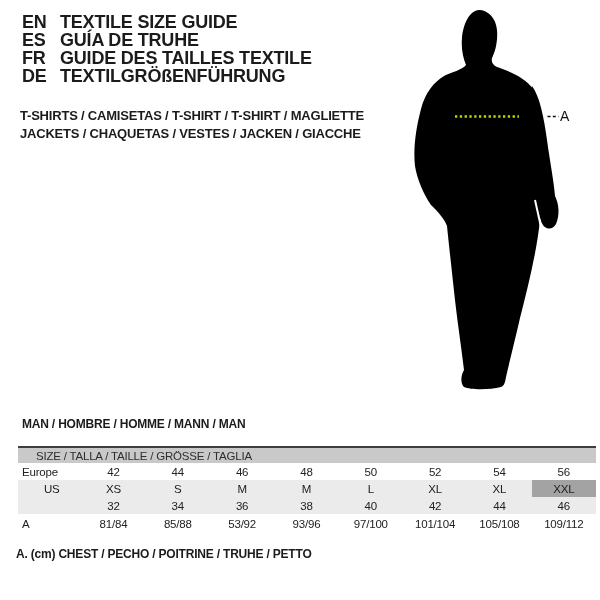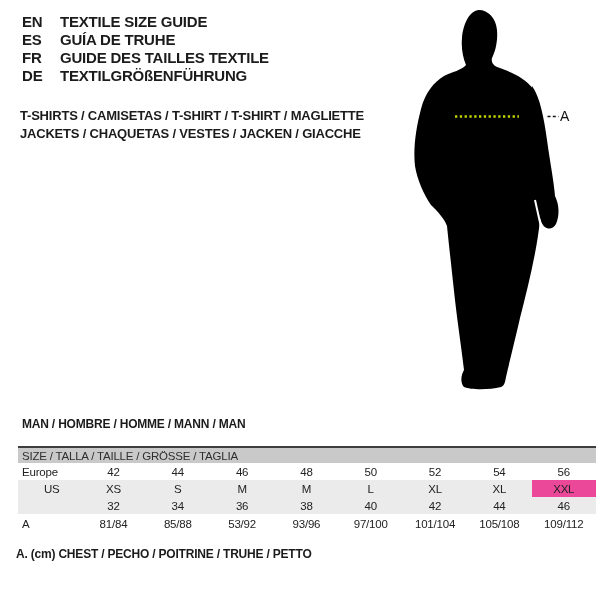--- a/index.html
+++ b/index.html
@@ -2,39 +2,39 @@
 <html><head>
 <meta charset="utf-8">
 <style>
   html,body { margin:0; padding:0; background:#fff; }
   .canvas {
     position:relative; width:600px; height:600px; background:#ffffff;
     font-family:"Liberation Sans", sans-serif; color:#1b1b1b; overflow:hidden;
   }
   
   .lang-block { position:absolute; left:22px; top:13px; }
-  .lang-row { display:flex; height:18px; line-height:18px; font-size:15px; font-weight:bold; letter-spacing:-0.2px; }
+  .lang-row { display:flex; height:18px; line-height:18px; font-size:18px; font-weight:bold; letter-spacing:-0.2px; }
   .lang-code { width:38px; }
   
   .garment-block { position:absolute; left:20px; top:107px; font-size:13px; font-weight:bold; line-height:18px; letter-spacing:-0.2px; }
   
   .figure-area { position:absolute; left:400px; top:0; width:200px; height:400px; }
   .figure-area svg { position:absolute; left:0; top:0; }
   .measure-label { position:absolute; left:160px; top:108px; font-size:14px; font-weight:400; color:#111; }
   
   .section-title { position:absolute; left:22px; top:417px; font-size:12px; font-weight:bold; letter-spacing:-0.2px; }
   
   .size-table {
     position:absolute; left:18px; top:446px; width:578px;
     border-collapse:collapse; table-layout:fixed;
     border-top:2px solid #3d3d3d; font-size:11.5px; letter-spacing:-0.2px; color:#222;
   }
   .size-table td { padding:0; text-align:center; vertical-align:middle; }
   .size-table td.row-label { text-align:left; padding-left:4px; }
-  tr.header-row td { background:#c9c9c9; text-align:left; padding-left:4px; height:15px; color:#2e2e2e; }
+  tr.header-row td { background:#c9c9c9; text-align:left; padding-left:18px; height:15px; color:#2e2e2e; }
   tr.r-europe td { height:17px; background:#ffffff; }
   tr.r-us td, tr.r-num td { height:17px; background:#ebebeb; }
   tr.r-a td { height:19px; background:#ffffff; }
   
   .footnote { position:absolute; left:16px; top:547px; font-size:12px; font-weight:bold; letter-spacing:-0.2px; }
 </style>
 </head>
 <body>
 
 <div class="canvas">
@@ -141,21 +141,21 @@
       </tr>
       <tr class="r-us">
         <td class="row-label" style="background: rgb(235, 235, 235); padding-left: 26px;">US</td>
         <td style="background: rgb(235, 235, 235);">XS</td>
         <td style="background: rgb(235, 235, 235);">S</td>
         <td style="background: rgb(235, 235, 235);">M</td>
         <td style="background: rgb(235, 235, 235);">M</td>
         <td style="background: rgb(235, 235, 235);">L</td>
         <td style="background: rgb(235, 235, 235);">XL</td>
         <td style="background: rgb(235, 235, 235);">XL</td>
-        <td style="background: #ec4899;">XXL</td>
+        <td style="background: #a3a3a3;">XXL</td>
       </tr>
       <tr class="r-num">
         <td class="row-label" style="background: rgb(235, 235, 235);"></td>
         <td style="background: rgb(235, 235, 235);">32</td>
         <td style="background: rgb(235, 235, 235);">34</td>
         <td style="background: rgb(235, 235, 235); margin-top: 36px;">36</td>
         <td style="background: rgb(235, 235, 235);">38</td>
         <td style="background: rgb(235, 235, 235);">40</td>
         <td style="background: rgb(235, 235, 235);">42</td>
         <td style="background: rgb(235, 235, 235);">44</td>

